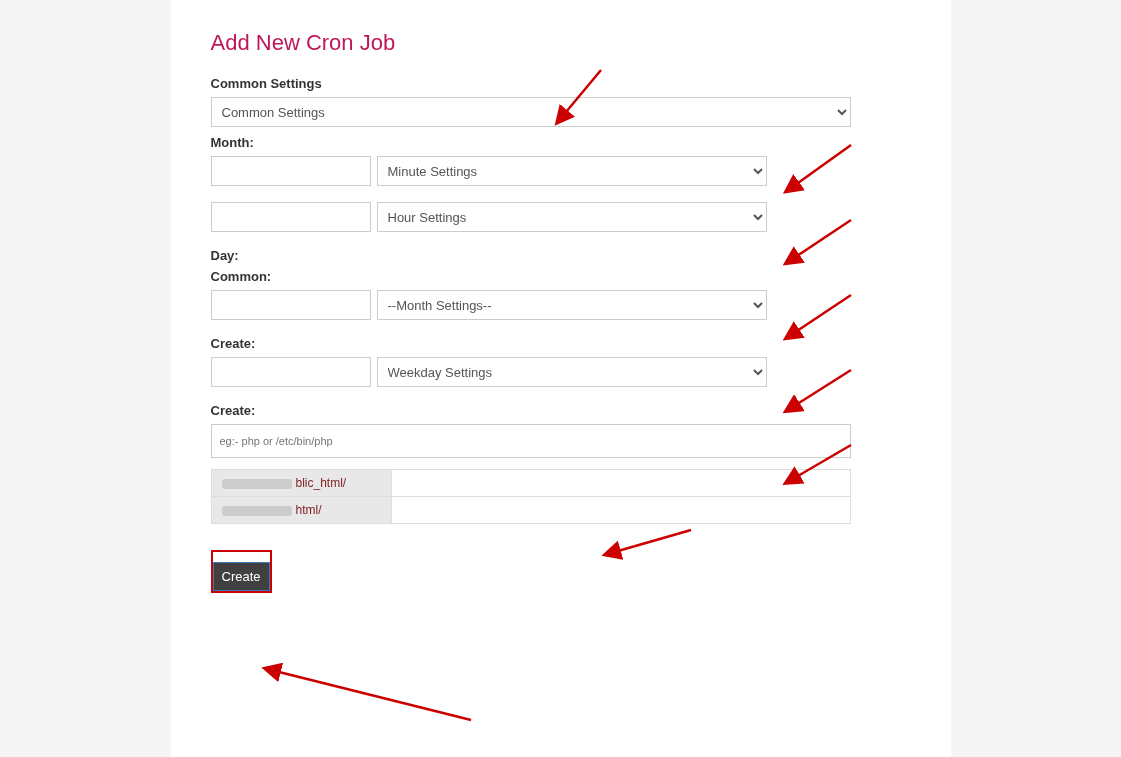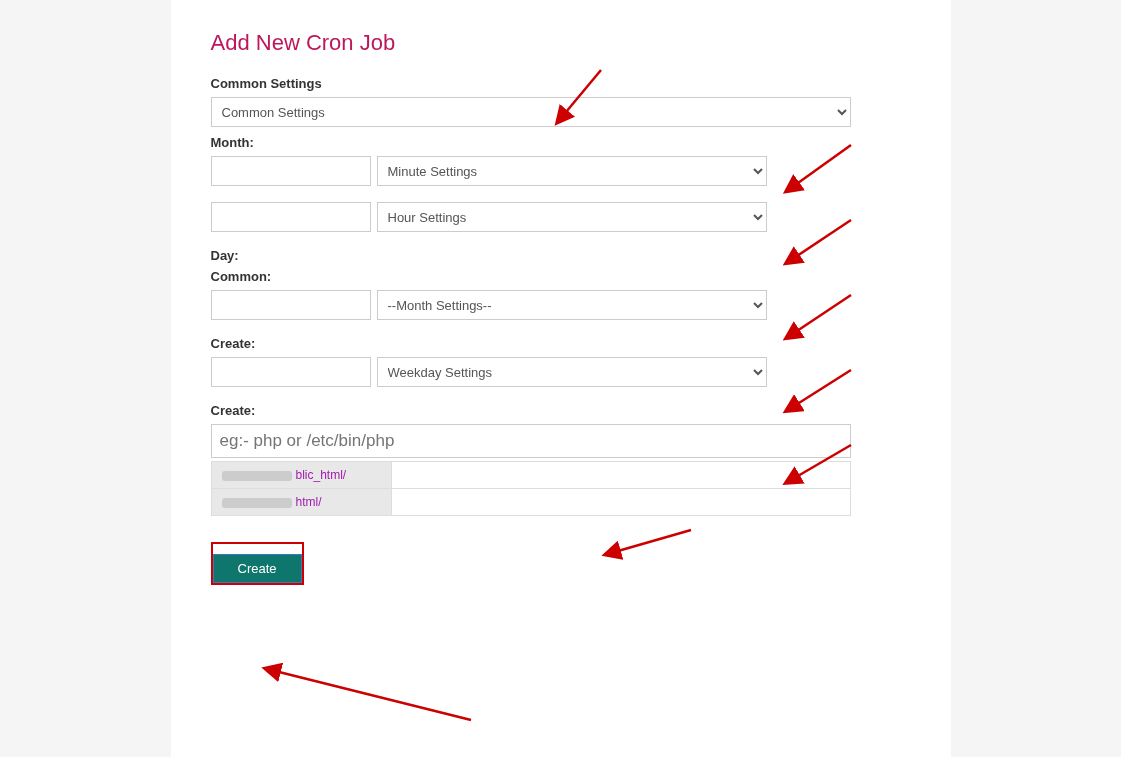--- a/index.html
+++ b/index.html
@@ -65,52 +65,52 @@
     }
     .command-section {
       margin-bottom: 16px;
     }
     .command-input {
       width: 100%;
       max-width: 640px;
       height: 34px;
       border: 1px solid #ccc;
       padding: 0 8px;
-      font-size: 17px;
+      font-size: 11px;
       color: #999;
-      margin-bottom: 4px;
+      margin-bottom: 12px;
     }
     .file-path {
       background: #e8e8e8;
       padding: 6px 10px;
       font-size: 12px;
-      color: #a21caf;
+      color: #7f1d1d;
       min-width: 180px;
       border-right: 1px solid #ddd;
     }
     .file-path-blurred {
       display: inline-block;
       background: #ccc;
       border-radius: 3px;
       height: 10px;
       width: 70px;
       margin-right: 4px;
       vertical-align: middle;
     }
     .file-detail {
       padding: 6px 10px;
       font-size: 12px;
       color: #555;
       flex: 1;
     }
     .create-btn {
-      background: #0f766e;
+      background: #404040;
       color: #fff;
       border: 1px solid #3a7ab8;
-      padding: 6px 24px;
+      padding: 6px 8px;
       font-size: 13px;
       cursor: pointer;
       margin-top: 10px;
     }
     
     .annotations {
       position: absolute;
       top: 0;
       left: 0;
       width: 100%;

